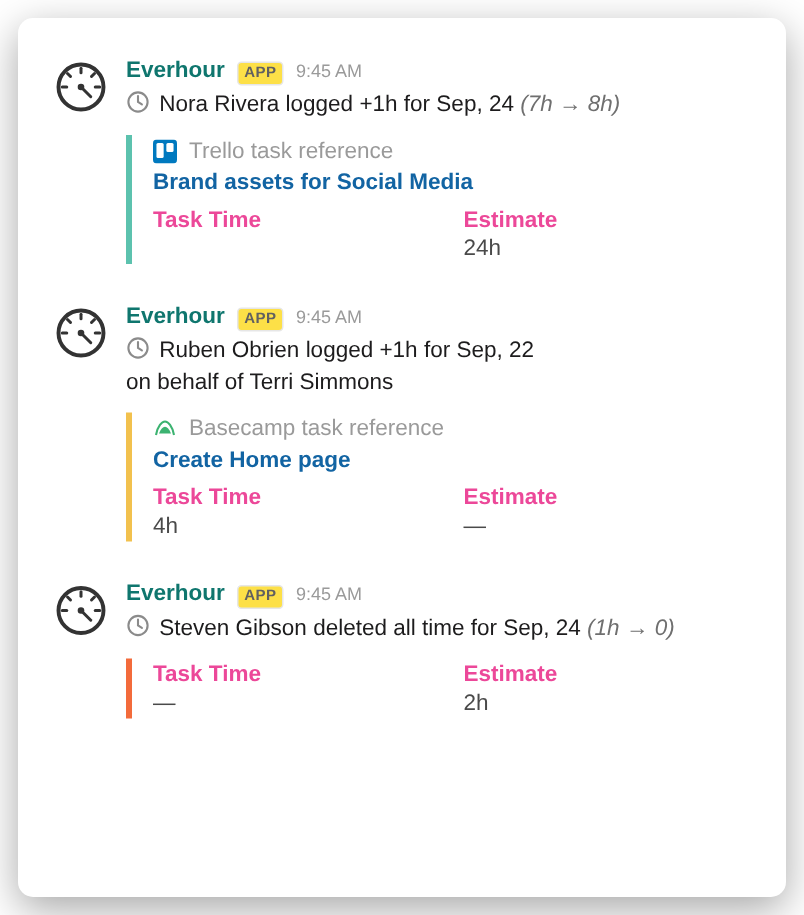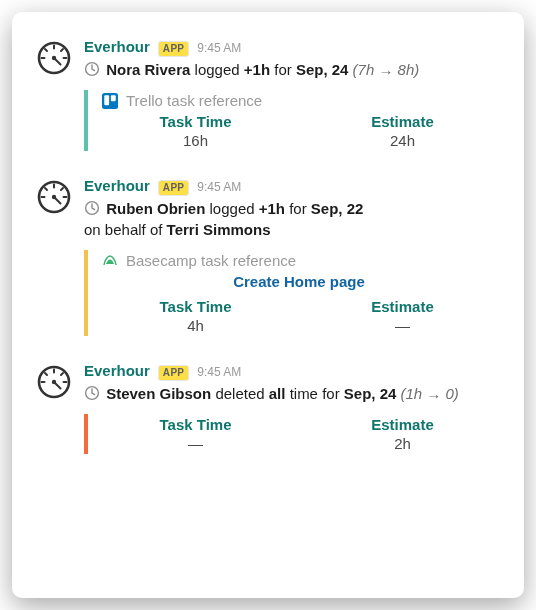--- a/index.html
+++ b/index.html
@@ -49,27 +49,26 @@
     margin-top: 3px;
     font-size: 15px;
     color: #1d1c1d;
     line-height: 1.35;
   }
   .clk {
     display:inline-block;
     vertical-align:-2px;
     width:16px;height:16px;margin-right:2px;
   }
-  .line1 b { font-weight: 700; }
+  .line1 b { font-weight: 400; }
   .delta { font-style: italic; color: #6f6f6f; }
   .attach {
     margin-top: 10px;
     border-left: 4px solid #be185d;
     padding: 2px 0 2px 14px;
-    text-align: center;
   }
   .attach.green  { border-left-color: #5cc2ae; }
   .attach.yellow { border-left-color: #f2c14e; }
   .attach.orange { border-left-color: #f36b3b; }
   .ref-line {
     display:flex; align-items:center; gap:8px;
     color:#9a9a9a; font-size:15px;
     margin-bottom:4px;
   }
   .ref-icon { width:16px; height:16px; display:inline-block; }
@@ -81,21 +80,21 @@
     display:inline-block;
     margin-bottom:8px;
   }
   .cols {
     display:flex;
     justify-content:space-between;
     gap:20px;
   }
   .col { flex:1; }
   .col .lbl {
-    font-size:15px; font-weight:700; color:#0f766e;
+    font-size:15px; font-weight:700; color:#ec4899;
     margin-bottom:2px;
   }
   .col .val {
     font-size:15px; color:#4a4a4a; font-weight:400;
   }
 </style>
 </head>
 <body>
 
 <div class="card">
@@ -139,24 +138,24 @@
         <div class="ref-line">
           <span class="ref-icon">
             <svg viewBox="0 0 16 16">
                 <rect x="0" y="0" width="16" height="16" rx="2.5" fill="#0079bf"></rect>
                 <rect x="2.3" y="2.3" width="4.8" height="10" rx="1" fill="#fff"></rect>
                 <rect x="8.9" y="2.3" width="4.8" height="6" rx="1" fill="#fff"></rect>
               </svg>
           </span>
           <span>Trello task reference</span>
         </div>
+        <a class="task-link" href="#">Brand assets for Social Media</a>
         <div class="cols">
           <div class="col">
             <div class="lbl">Task Time</div>
-            <div class="val">16h</div>
           </div>
           <div class="col">
             <div class="lbl">Estimate</div>
             <div class="val">24h</div>
           </div>
         </div>
       </div>
     </div>
   </div>
 

